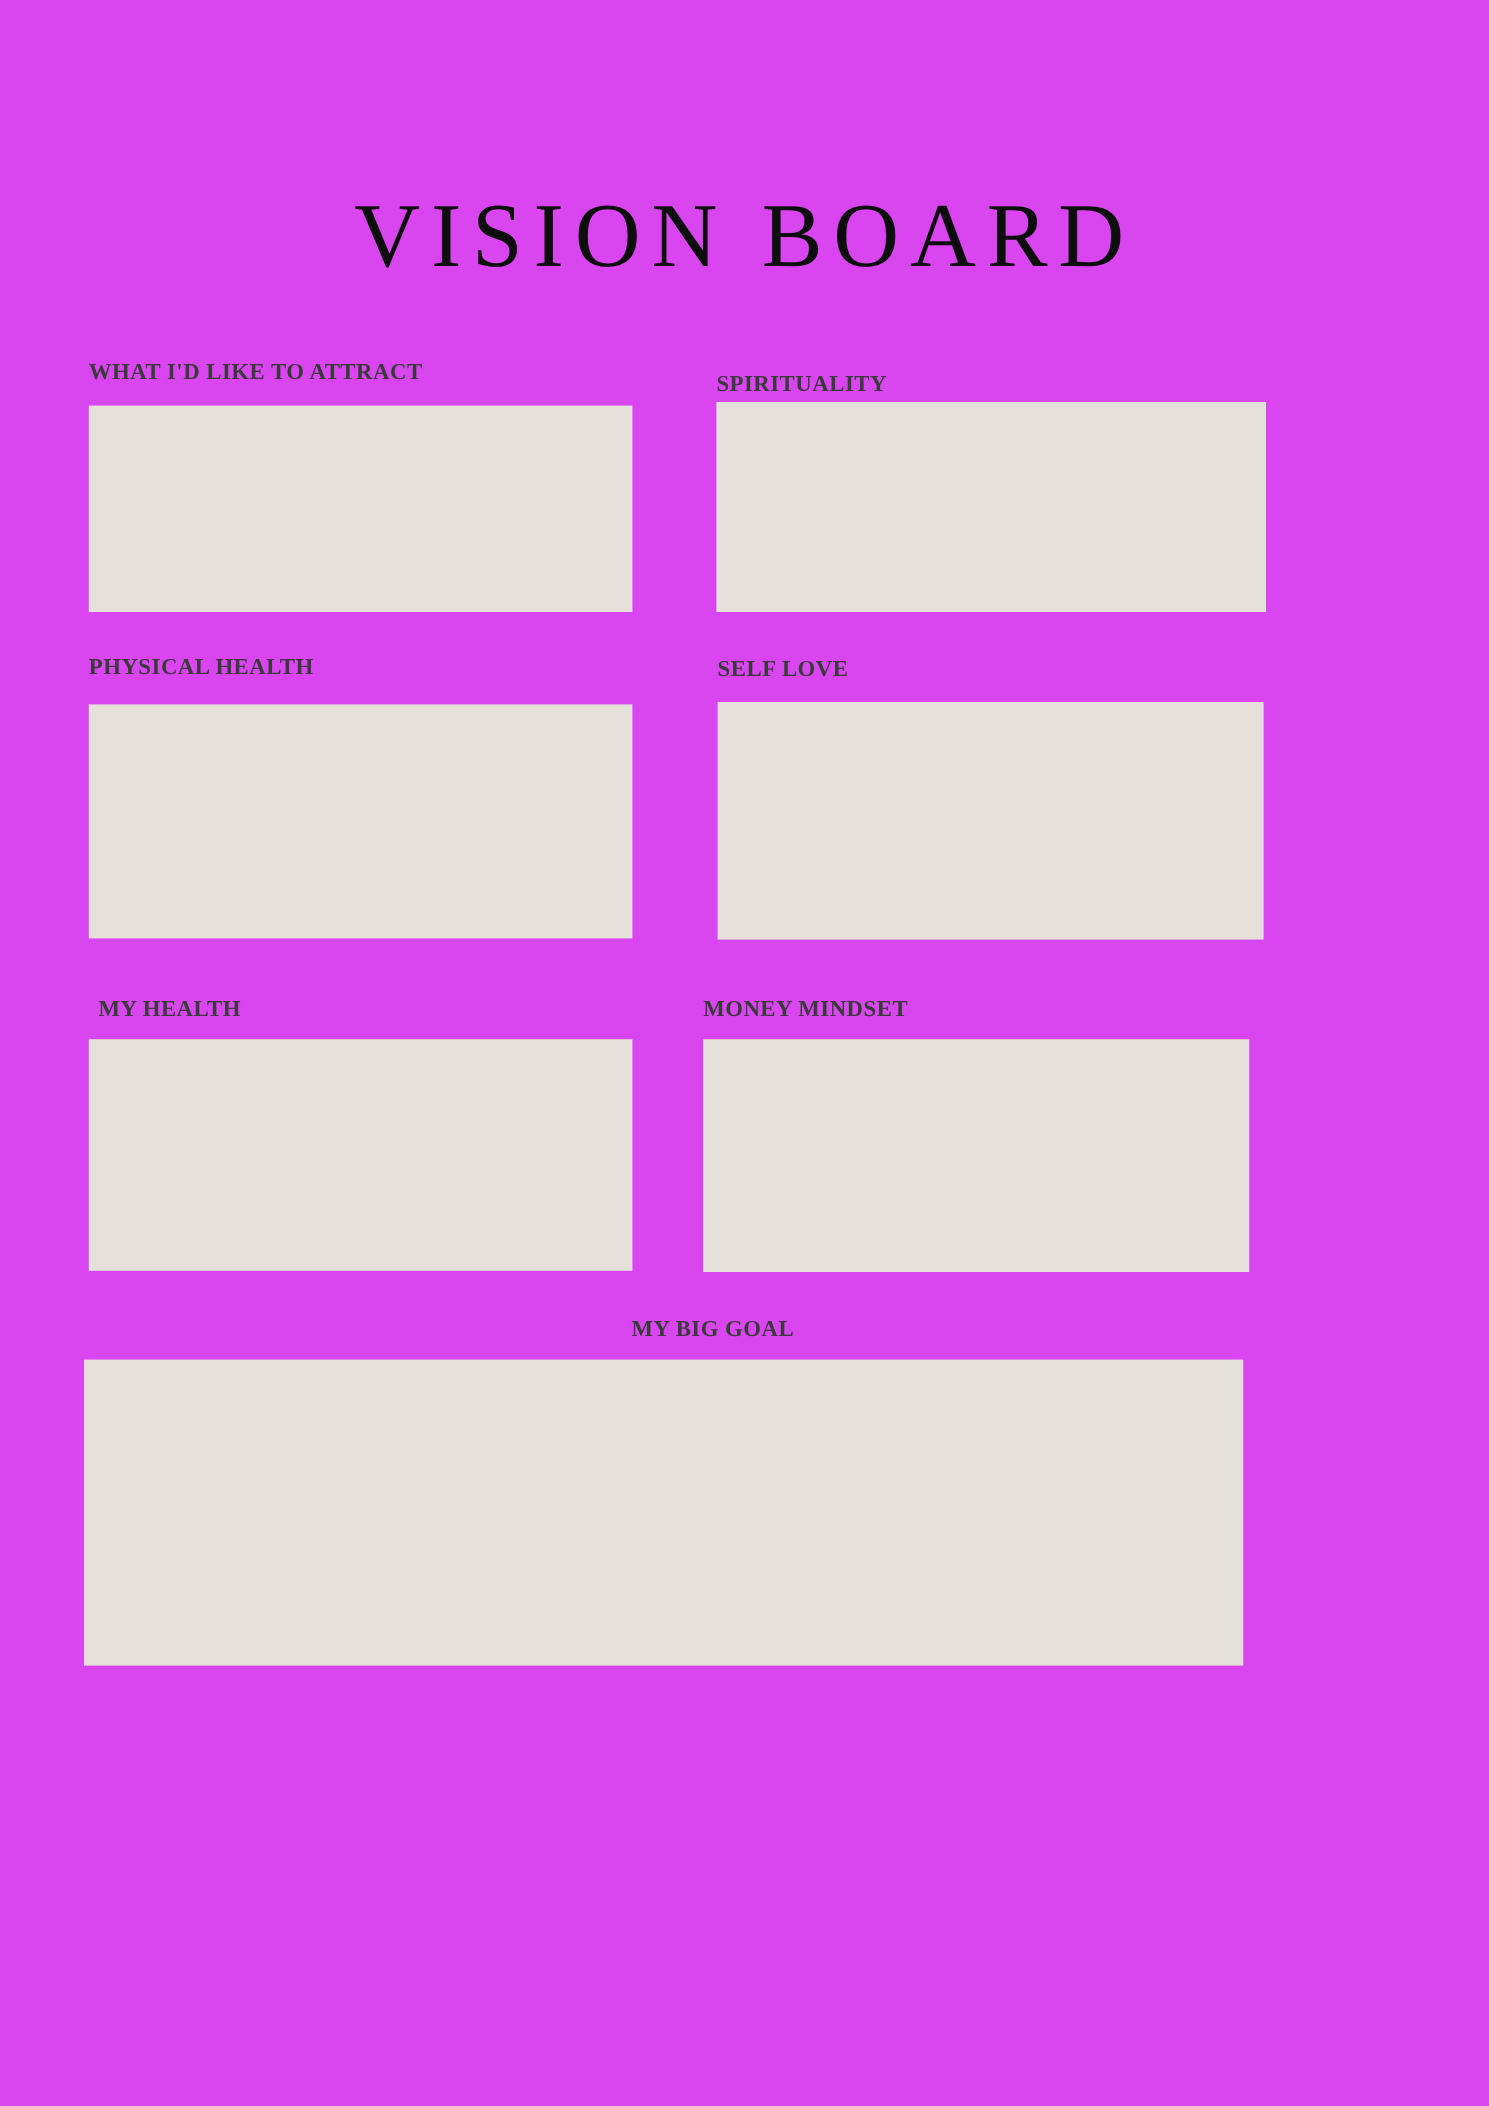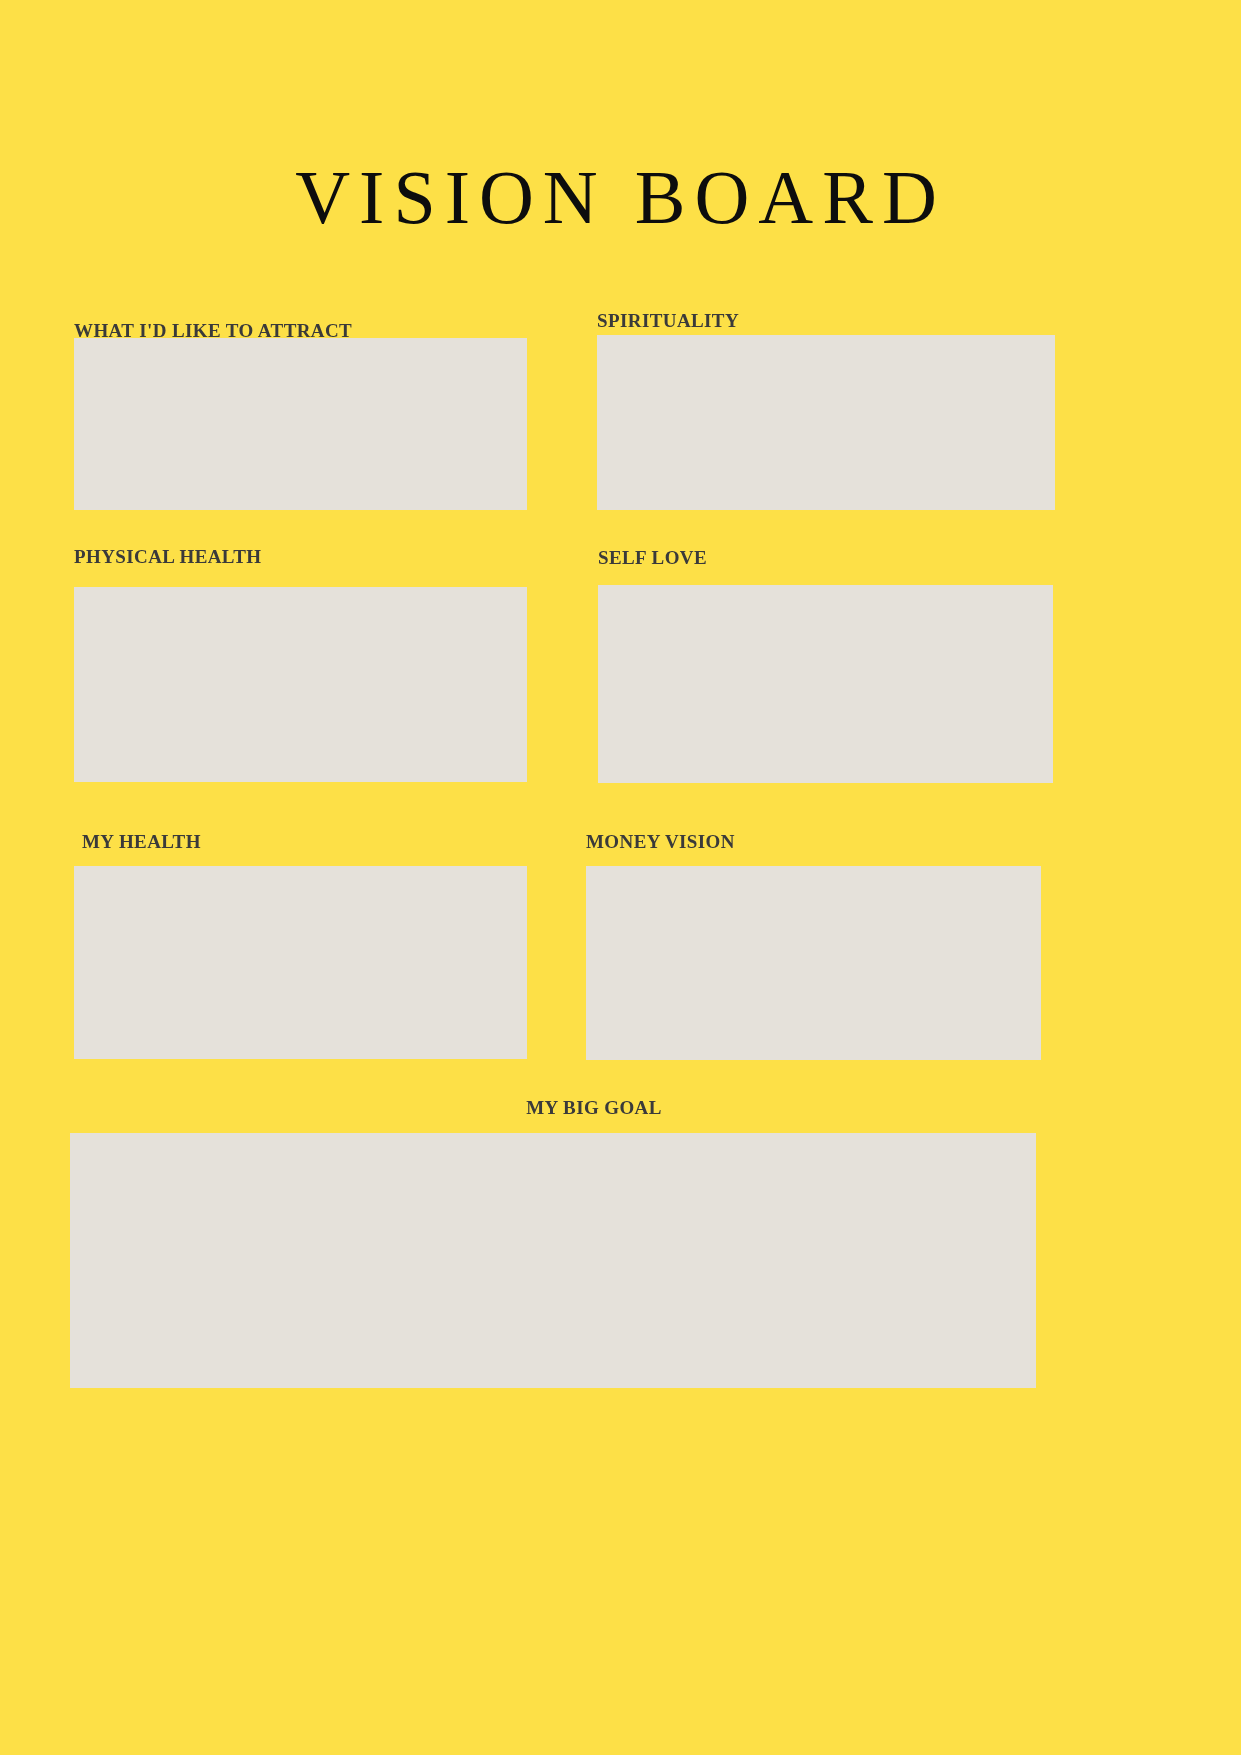--- a/index.html
+++ b/index.html
@@ -13,21 +13,21 @@
     height: 1755px;
     background: #ffffff;
     font-family: "Liberation Serif", "DejaVu Serif", serif;
     position: relative;
     overflow: hidden;
   }
 
   .page {
     position: absolute;
     inset: 0;
-    background: #fde047;
+    background: #d946ef;
     text-decoration: underline;
   }
 
   
   .board-title {
     position: absolute;
     left: 0;
     right: 0;
     top: 103px;
     text-align: center;
@@ -54,21 +54,21 @@
     color: #3a3a3a;
     white-space: nowrap;
   }
   .section-box {
     position: absolute;
     background: #e5e1da;
   }
 
   
   .s-attract       { left: 0; top: 0; }
-  .s-attract .section-label { left: 74px; top: 300px; margin-top: 20px; }
+  .s-attract .section-label { left: 74px; top: 300px; }
   .s-attract .section-box   { left: 74px; top: 338px; width: 453px; height: 172px; }
 
   .s-physical      { left: 0; top: 0; }
   .s-physical .section-label { left: 74px; top: 546px; }
   .s-physical .section-box   { left: 74px; top: 587px; width: 453px; height: 195px; }
 
   .s-family        { left: 0; top: 0; }
   .s-family .section-label { left: 82px; top: 831px; }
   .s-family .section-box   { left: 74px; top: 866px; width: 453px; height: 193px; }
 
@@ -127,21 +127,21 @@
     <div class="section-label">SELF LOVE</div>
     <div class="section-box"></div>
   </div>
 
   <div class="section s-family">
     <div class="section-label">MY HEALTH</div>
     <div class="section-box"></div>
   </div>
 
   <div class="section s-money">
-    <div class="section-label">MONEY VISION</div>
+    <div class="section-label">MONEY MINDSET</div>
     <div class="section-box"></div>
   </div>
 
   <div class="section s-biggoal">
     <div class="section-label">MY BIG GOAL</div>
     <div class="section-box"></div>
   </div>
 
 </div>
 

